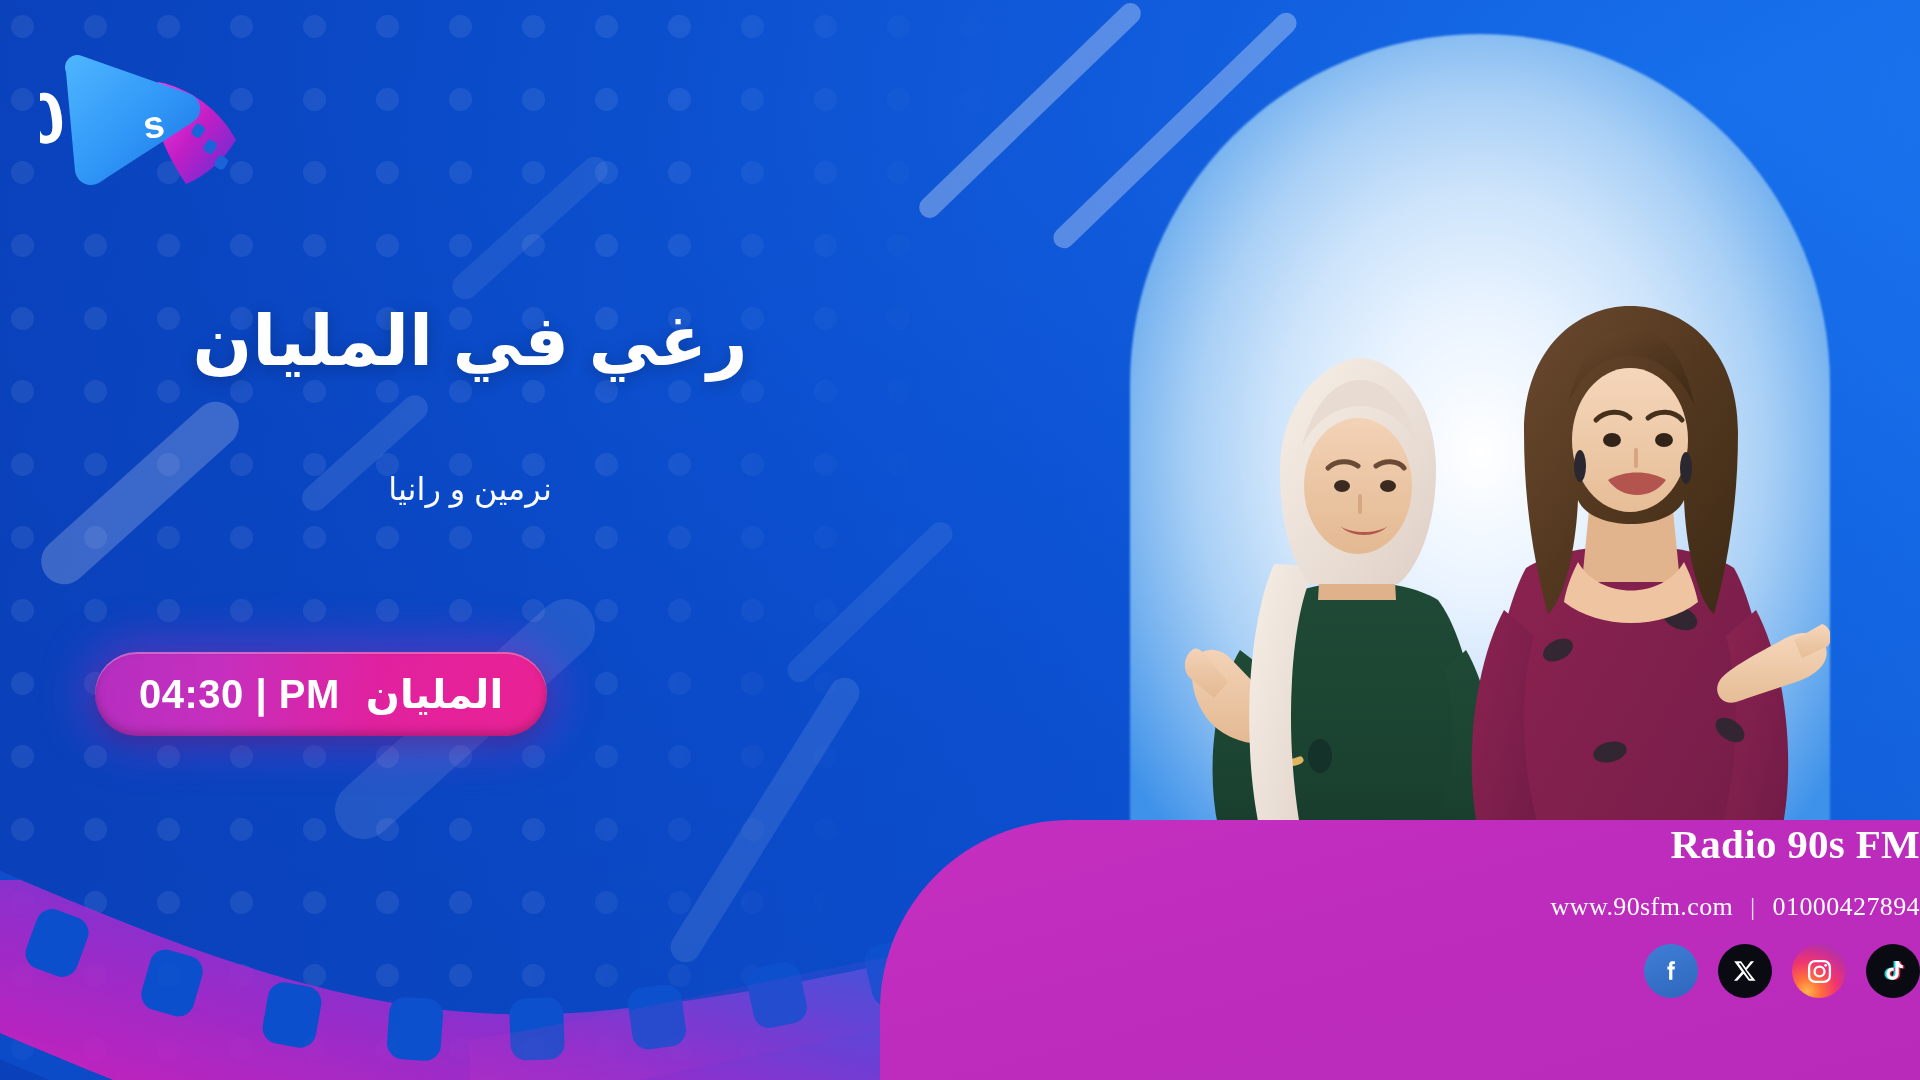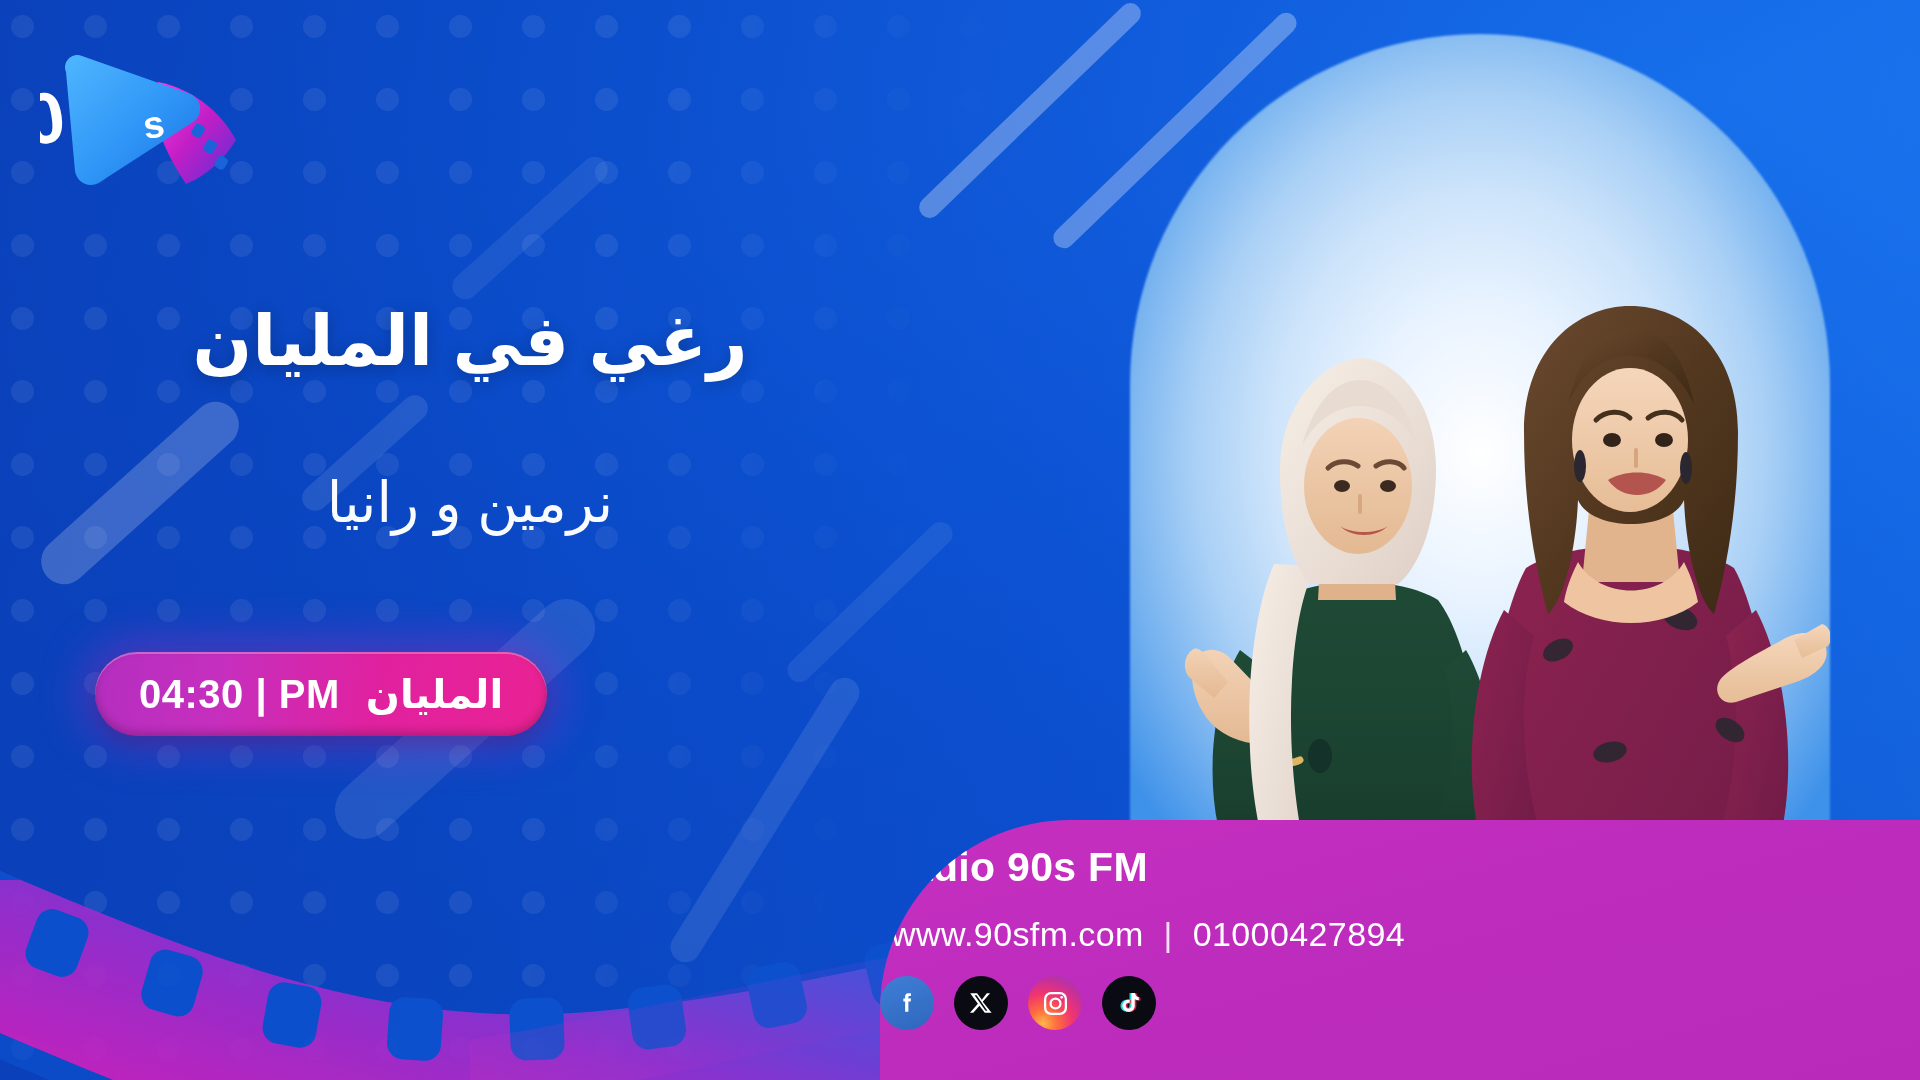--- a/index.html
+++ b/index.html
@@ -57,21 +57,21 @@
   
   .copy{position:absolute;left:0;top:0;width:980px;height:960px;}
   .title{
     position:absolute;left:0;right:0;top:300px;text-align:center;
     color:#fff;font-size:70px;font-weight:700;letter-spacing:.5px;
     text-shadow:0 3px 16px rgba(0,0,0,.22);direction:rtl;
     padding-right:40px;
   }
   .subtitle{
     position:absolute;left:0;right:0;top:470px;text-align:center;
-    color:#ffffff;font-size:56px;font-weight:400;direction:rtl;
+    color:#ffffff;font-size:32px;font-weight:400;direction:rtl;
     padding-right:40px;opacity:.98;
   }
 
   
   .badge-wrap{position:absolute;left:95px;top:652px;}
   .badge{
     position:relative;display:flex;align-items:center;justify-content:center;gap:26px;
     height:84px;padding:0 44px;border-radius:999px;direction:rtl;
     background:linear-gradient(100deg,#b42ec0 0%,#c62fbe 28%,#e0219f 62%,#ea2293 100%);
     box-shadow:0 0 46px 10px rgba(180,40,200,.42),
@@ -100,23 +100,23 @@
   .p-left{left:170px;bottom:30px;width:380px;height:700px;}
   .p-right{left:430px;bottom:0px;width:400px;height:780px;}
 
   
   .pink-panel{
     position:absolute;right:0;bottom:0;width:1040px;height:260px;
     background:linear-gradient(165deg,#c62fc0 0%,#bd2cbd 45%,#b92aba 100%);
     border-top-left-radius:190px;
     overflow:hidden;
   }
-  .pink-inner{position:absolute;inset:0;display:flex;flex-direction:column;align-items:flex-end;padding-top:24px;}
+  .pink-inner{position:absolute;inset:0;display:flex;flex-direction:column;align-items:flex-start;font-family:Liberation Serif, serif;}
   .brand{color:#fff;font-size:41px;font-weight:700;letter-spacing:.3px;direction:ltr;}
-  .contact{color:#fff;font-size:34px;font-weight:400;margin-top:24px;direction:ltr;letter-spacing:.4px;margin-left:11px;}
+  .contact{color:#fff;font-size:26px;font-weight:400;margin-top:24px;direction:ltr;letter-spacing:.4px;margin-left:11px;}
   .contact .sep{opacity:.85;padding:0 10px;}
   .socials{display:flex;gap:20px;margin-top:22px;direction:ltr;}
   .soc{width:54px;height:54px;border-radius:50%;display:flex;align-items:center;justify-content:center;}
   .soc.fb{background:linear-gradient(160deg,#3f7fd6,#2f66bd);}
   .soc.x{background:#0a0a12;}
   .soc.ig{background:radial-gradient(circle at 28% 88%, #ffb64c 0%, #ff6e3d 22%, #f0356f 48%, #c52f9c 72%, #8a3ec8 100%);}
   .soc.tt{background:#0a0a12;}
   .soc svg{display:block;}
 </style>
 </head>

